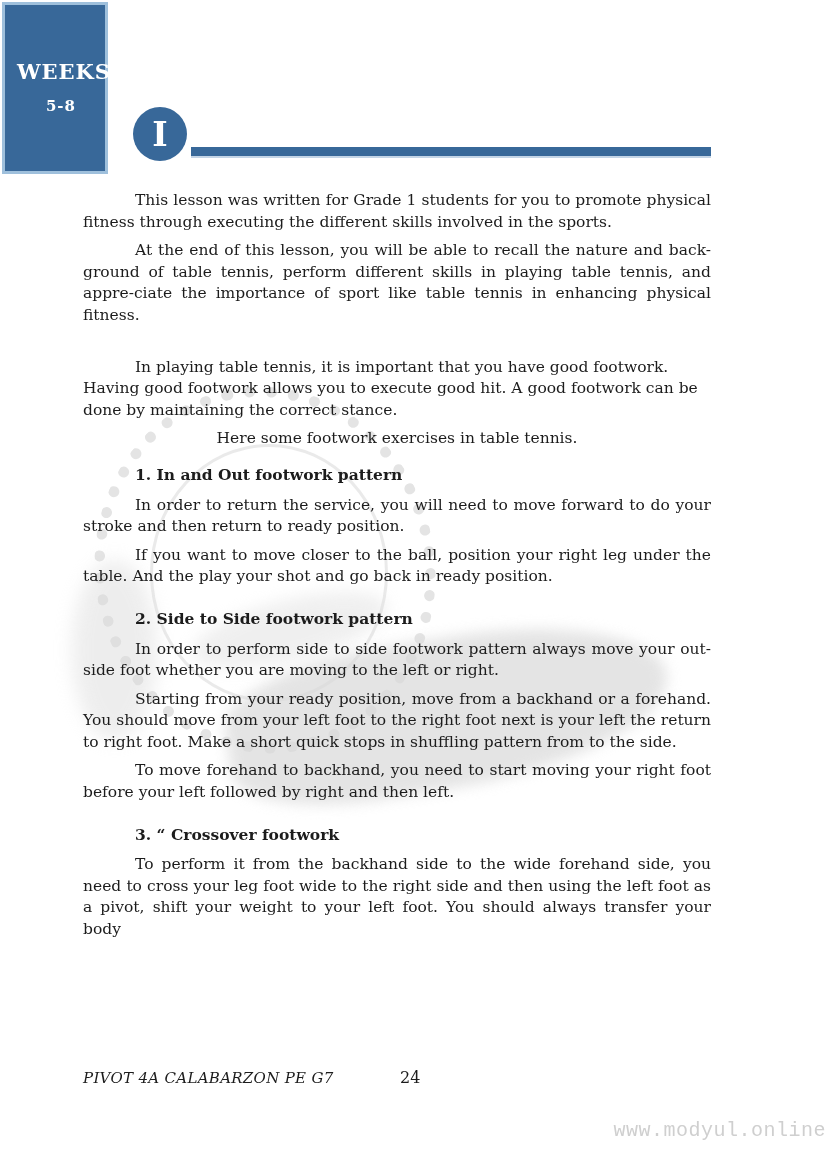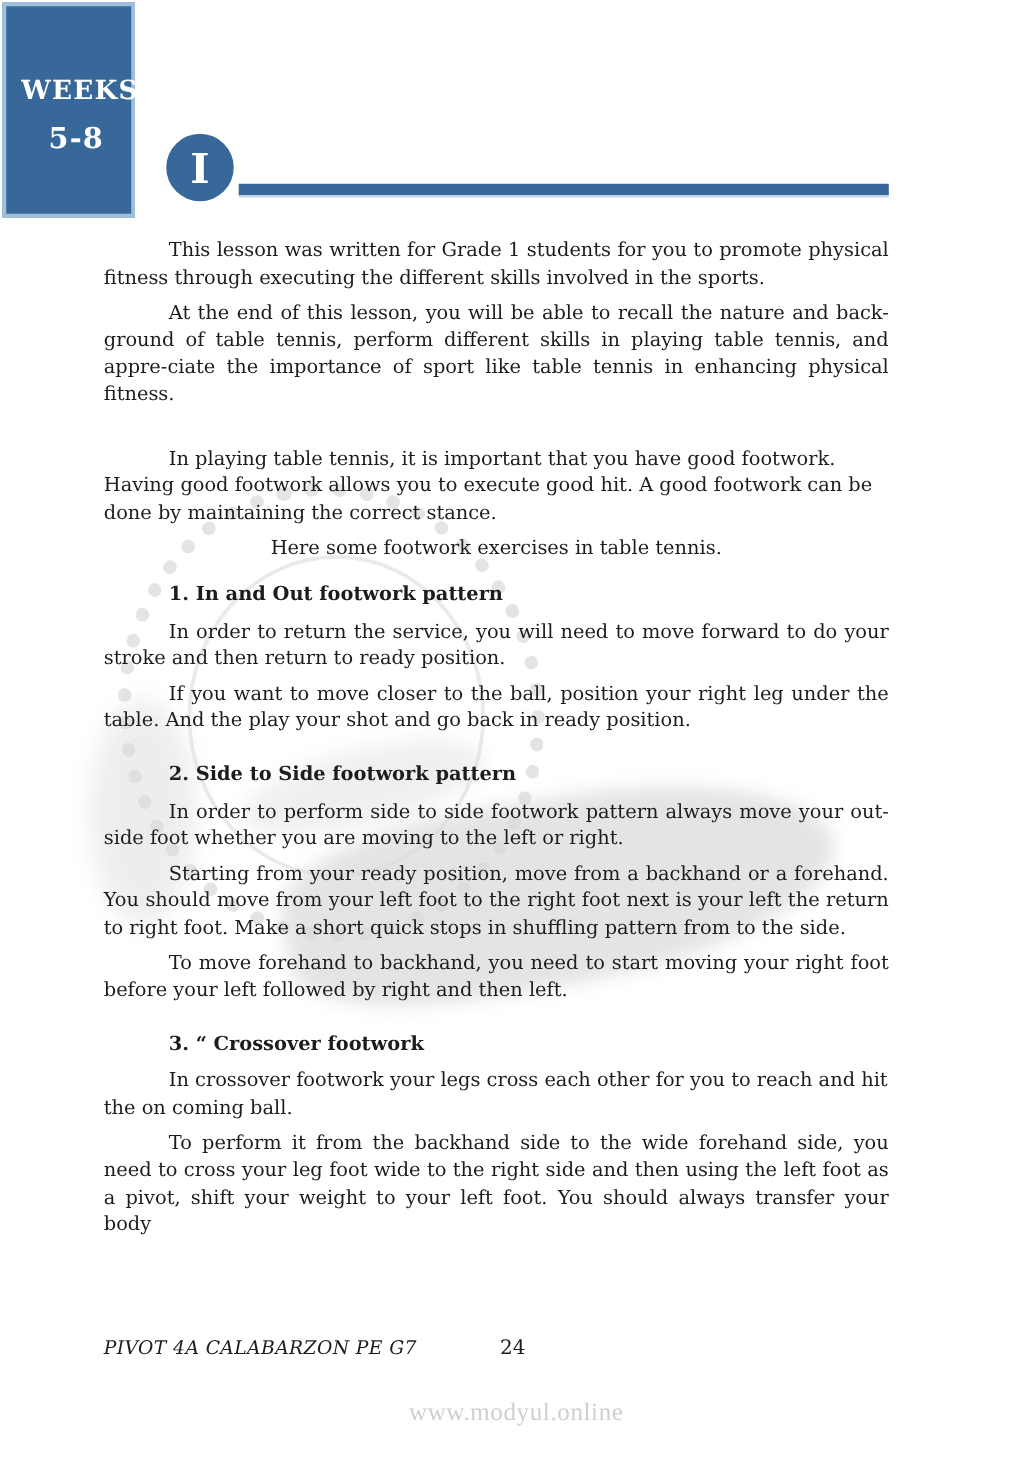--- a/index.html
+++ b/index.html
@@ -13,21 +13,21 @@
   html,body{background:#ffffff;}
   body{width:826px;height:1169px;position:relative;overflow:hidden;
        font-family:"DejaVu Serif","Liberation Serif",serif;color:var(--ink);}
   .page{position:absolute;inset:0;}
 
   
   .week-badge{position:absolute;left:2px;top:2px;width:106px;height:172px;
     background:var(--accent-blue);border:3px solid var(--badge-border);
     color:#fff;text-align:center;font-weight:bold;padding-left:12px;}
   .week-badge .line1{margin-top:54px;font-size:21px;letter-spacing:1px;}
-  .week-badge .line2{margin-top:13px;font-size:23px;letter-spacing:1px;}
+  .week-badge .line2{margin-top:13px;font-size:15px;letter-spacing:1px;}
 
   
   .marker-circle{position:absolute;left:133px;top:107px;width:54px;height:54px;
     border-radius:50%;background:var(--accent-blue);color:#fff;
     display:flex;align-items:center;justify-content:center;
     font-size:33px;font-weight:bold;}
   .marker-rule{position:absolute;left:191px;top:147px;width:520px;height:9px;
     background:var(--accent-blue);box-shadow:0 2px 0 #c3d4e6;}
 
   
@@ -54,22 +54,22 @@
   .content p.lead{margin-bottom:6px;text-align:center;}
   .sec-h{font-size:15.5px;font-weight:bold;text-indent:52px;margin:0 0 9px;}
   .sec-h.first{margin-top:14px;}
   .sec-h.gap-top{margin-top:20px;}
 
   
   .footer-left{position:absolute;left:83px;top:1069px;z-index:1;
     font-style:italic;font-size:15px;letter-spacing:.3px;}
   .page-number{position:absolute;left:400px;top:1068px;z-index:1;font-size:16px;}
   .site-watermark{position:absolute;left:0;right:0;top:1119px;z-index:1;
-    text-align:center;color:var(--watermark-gray);
-    font-family:Liberation Serif, serif;font-size:20px;letter-spacing:.5px;}
+    text-align:right;color:var(--watermark-gray);
+    font-family:Liberation Mono, monospace;font-size:20px;letter-spacing:.5px;}
 </style>
 </head>
 <body>
 
 <div class="page">
 
   <div class="stamp">
     <div class="ring-outer"></div>
     <div class="ring-inner"></div>
     <div class="blob-mid"></div>
@@ -96,21 +96,20 @@
     <div class="sec-h first">1. In and Out footwork pattern</div>
     <p>In order to return the service, you will need to move forward to do your stroke and then return to ready position.</p>
     <p>If you want to move closer to the ball, position your right leg under the table.  And the play your shot and go back in ready position.</p>
 
     <div class="sec-h gap-top">2. Side to Side footwork pattern</div>
     <p>In order to perform side to side  footwork pattern always move your out-side foot whether you are moving to the left or right.</p>
     <p>Starting from your ready position, move from a backhand or a forehand. You should move from your left foot to the right foot next is your left the return to right foot. Make a short quick stops in shuffling pattern from to the side.</p>
     <p>To move forehand to backhand, you need to start moving your right foot before your left followed by right and then left.</p>
 
     <div class="sec-h gap-top">3. “ Crossover footwork</div>
-    <p class="ragged">In crossover footwork your legs cross each other for you to reach and hit the on coming ball.</p>
     <p>To perform it from the backhand side to the wide forehand side, you need to cross your leg foot wide to the right side and then using the left foot as a pivot, shift your weight to your left foot. You should always transfer your body</p>
   </div>
 
   <div class="footer-left">PIVOT 4A CALABARZON PE G7</div>
   <div class="page-number">24</div>
   <div class="site-watermark">www.modyul.online</div>
 
 </div>
 
 </body></html>

